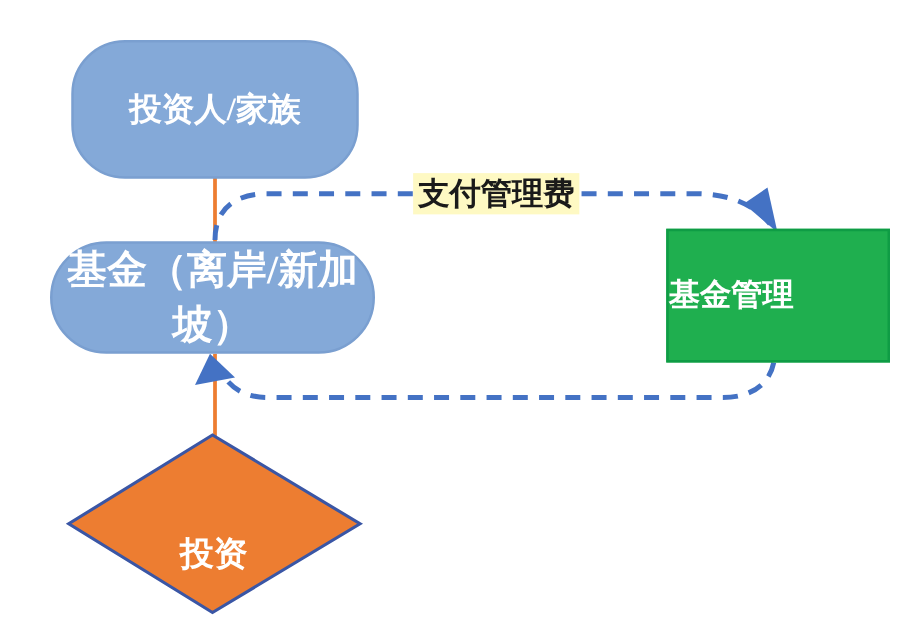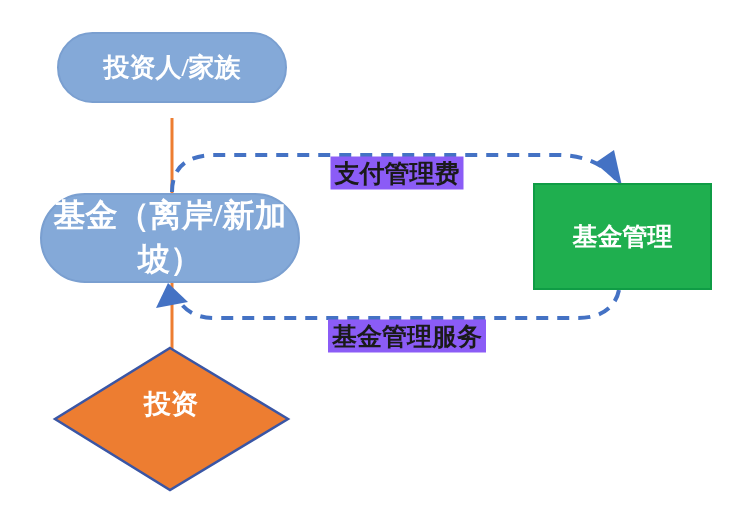--- a/index.html
+++ b/index.html
@@ -33,60 +33,60 @@
     font-weight: bold;
     z-index: 2;
     box-sizing: border-box;
   }
   .pill {
     background: #84a9d8;
     border: 2px solid #7a9fd0;
   }
   .pill-investor {
     left: 57px; top: 32px;
-    width: 230px; height: 71px;
+    width: 230px; height: 111px;
     border-radius: 43px;
     font-size: 26px;
   }
   .pill-fund {
     left: 40px; top: 193px;
     width: 260px; height: 90px;
     border-radius: 45px;
     font-size: 32px;
   }
   .rect-office {
     left: 533px; top: 183px;
     width: 179px; height: 107px;
     background: #1faf4f;
     border: 2px solid #0f9c45;
-    flex-direction: column;
+    flex-direction: row;
     font-size: 25px;
     line-height: 34px;
+    justify-content: space-between;
   }
   .diamond-label {
     position: absolute;
-    left: 171px; top: 404px;
+    left: 171px; top: 443px;
     transform: translate(-50%, -50%);
     color: #ffffff;
     font-weight: bold;
     font-size: 27px;
     z-index: 2;
     white-space: nowrap;
   }
   .edge-label {
     position: absolute;
     transform: translate(-50%, -50%);
-    background: #8b5cf6;
+    background: #fef9c3;
     color: #1a1a1a;
     font-weight: bold;
     font-size: 25px;
     padding: 0 4px;
     z-index: 3;
     white-space: nowrap;
-    margin-top: 18px;
   }
   .edge-label-fee { left: 397px; top: 155px; }
   .edge-label-service { left: 407px; top: 318px; }
 </style>
 </head>
 <body>
 
 <div class="stage">
 
   <svg class="overlay" viewBox="0 0 736 506" xmlns="http://www.w3.org/2000/svg">
@@ -113,15 +113,14 @@
   </div>
 
   <div class="node rect-office">
     <span>基金管理</span>
   </div>
 
   <div class="diamond-label">投资</div>
 
   <div class="edge-label edge-label-fee">支付管理费</div>
 
-  <div class="edge-label edge-label-service">基金管理服务</div>
 
 </div>
 
 </body></html>

